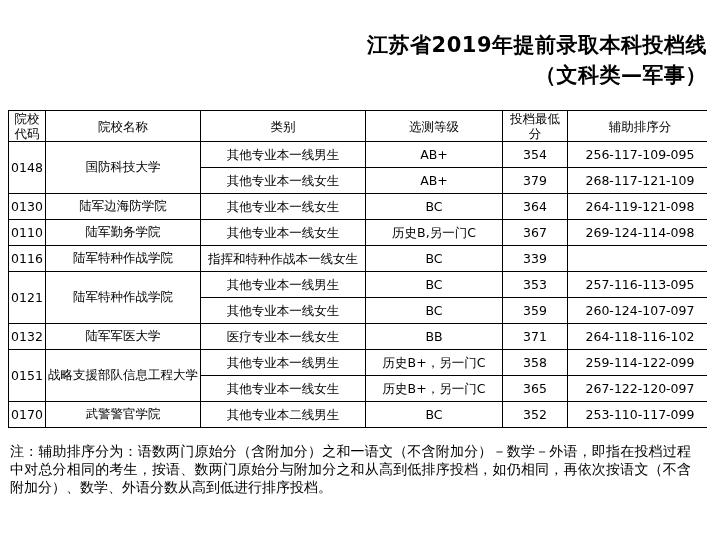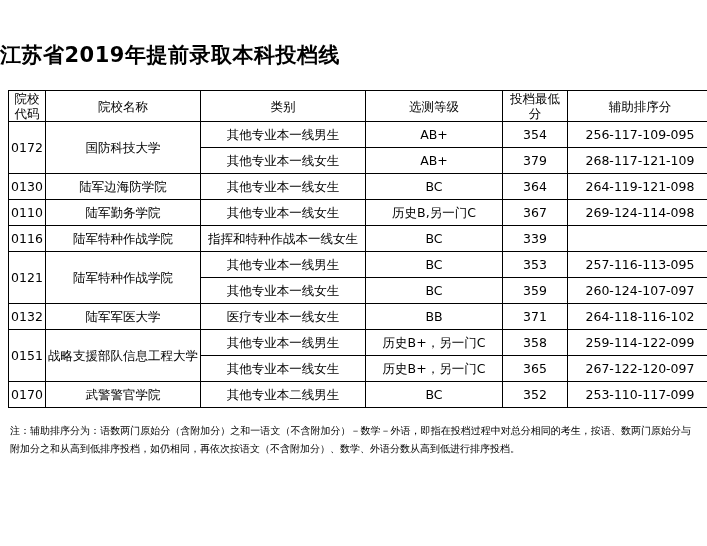--- a/index.html
+++ b/index.html
@@ -14,22 +14,22 @@
     color: #000000;
     overflow: hidden;
   }
   .page {
     position: relative;
     width: 707px;
     height: 546px;
     box-sizing: border-box;
   }
   .title-block {
-    padding-top: 40px;
-    text-align: left;
+    padding-top: 30px;
+    text-align: right;
   }
   .title-line {
     font-size: 21px;
     font-weight: bold;
     letter-spacing: 0.5px;
     line-height: 30px;
   }
   .table-wrap {
     margin: 20px 8px 0 8px;
   }
@@ -67,65 +67,67 @@
 
   td.code-cell {
     font-size: 13px;
     text-align: center;
   }
   td.name-cell {
     font-size: 14px;
     text-align: left;
     padding-left: 6px;
     white-space: nowrap;
+    font-family: Liberation Serif, serif;
   }
   td.cat-cell {
     font-size: 13px;
     margin-left: 8px;
   }
   td.sel-cell {
     font-size: 13px;
   }
   td.min-cell {
     font-size: 13px;
   }
   td.aux-cell {
     font-size: 13px;
   }
   .note {
     margin: 14px 16px 0 10px;
-    font-size: 10px;
+    font-size: 14px;
     line-height: 18px;
     text-align: justify;
   }
 </style>
 </head>
 <body>
 
 <div class="page">
 
   <div class="title-block">
     <div class="title-line">江苏省2019年提前录取本科投档线</div>
+    <div class="title-line">（文科类—军事）</div>
   </div>
 
   <div class="table-wrap">
     <table class="score-table">
       <thead>
         <tr>
           <th class="hdr hdr-code">院校代码</th>
           <th class="hdr hdr-name">院校名称</th>
           <th class="hdr hdr-cat">类别</th>
           <th class="hdr hdr-sel">选测等级</th>
           <th class="hdr hdr-min">投档最低分</th>
           <th class="hdr hdr-aux">辅助排序分</th>
         </tr>
       </thead>
       <tbody id="table-body">
           <tr>
-            <td class="code-cell" rowspan="2">0172</td>
+            <td class="code-cell" rowspan="2">0148</td>
             <td class="name-cell" rowspan="2">国防科技大学</td>
             <td class="cat-cell">其他专业本一线男生</td>
             <td class="sel-cell">AB+</td>
             <td class="min-cell">354</td>
             <td class="aux-cell">256-117-109-095</td>
           </tr>
           <tr>
             <td class="cat-cell">其他专业本一线女生</td>
             <td class="sel-cell">AB+</td>
             <td class="min-cell">379</td>

